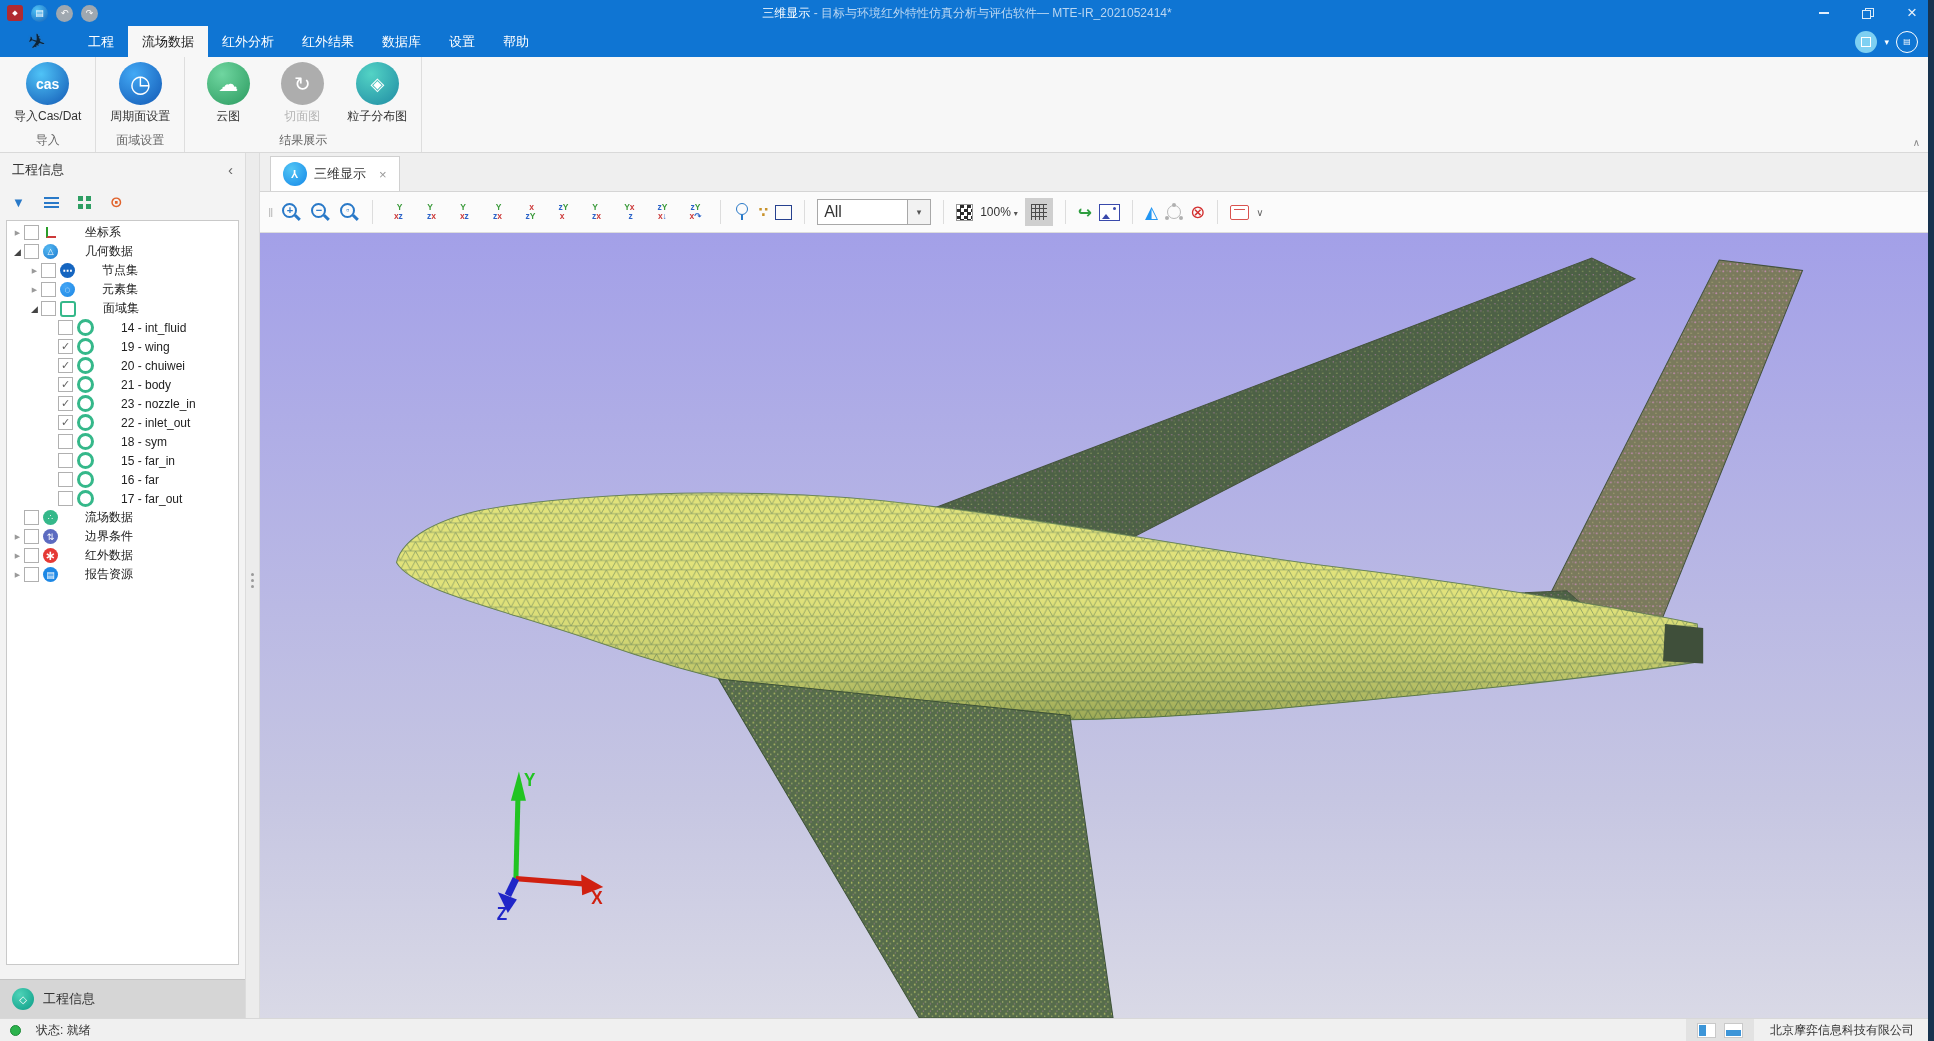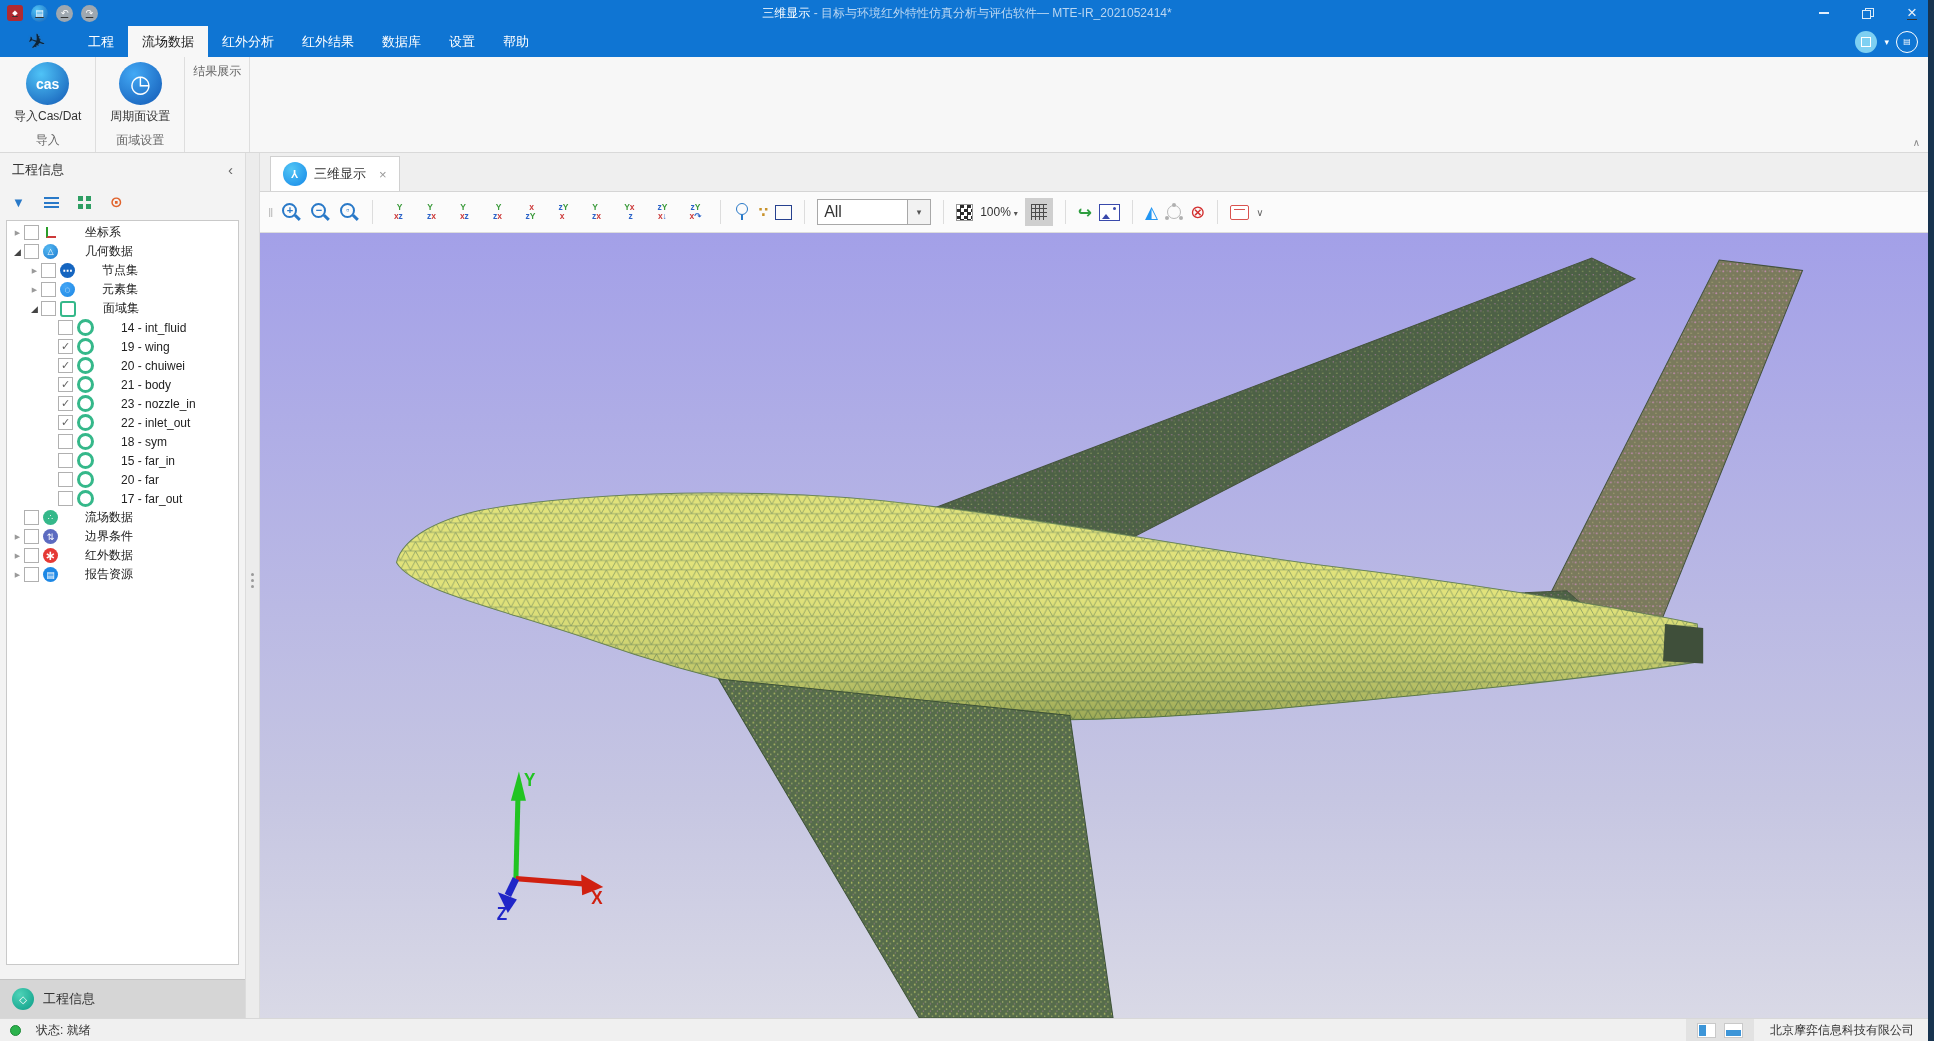--- a/index.html
+++ b/index.html
@@ -1,21 +1,21 @@
 <!DOCTYPE html>
 <html><head>
 <meta charset="utf-8">
 <style>
   html,body{margin:0;padding:0;overflow:hidden;}
   body{width:1934px;height:1041px;font-family:"Liberation Sans","DejaVu Sans",sans-serif;font-size:12px;color:#333;background:#fff;}
   .window{position:relative;width:1934px;height:1041px;display:flex;flex-direction:column;overflow:hidden;}
   .edge-strip{position:absolute;right:0;top:0;bottom:0;width:6px;background:#17334f;z-index:50;}
 
   
-  .titlebar{height:26px;background:#0f75d3;display:flex;align-items:center;position:relative;flex:none;text-decoration:underline;}
+  .titlebar{height:26px;background:#0f75d3;display:flex;align-items:center;position:relative;flex:none;}
   .qat{display:flex;align-items:center;gap:8px;padding-left:7px;}
   .qat-app{width:16px;height:16px;border-radius:3px;background:#b02a30;display:flex;align-items:center;justify-content:center;}
   .qat-app::before{content:"◆";color:#fff;font-size:7px;}
   .qat-circle{width:17px;height:17px;border-radius:50%;display:flex;align-items:center;justify-content:center;color:#fff;font-size:9px;}
   .qat-save{background:radial-gradient(circle at 35% 30%,#4fc3f7,#1360b8);}
   .qat-save::before{content:"▤";}
   .qat-gray{background:#9fa8b0;}
   .qat-undo::before{content:"↶";}
   .qat-redo::before{content:"↷";}
   .title{position:absolute;left:50%;top:0;transform:translateX(-50%);line-height:26px;white-space:nowrap;font-size:12px;}
@@ -261,20 +261,34 @@
     <div class="rgroup">
       <div class="rbtns">
         <div class="rbtn ic-clock">
             <span class="ricon"></span>
             <span class="rlabel">周期面设置</span>
           </div>
       </div>
       <div class="rglabel">面域设置</div>
     </div>
     <div class="rgroup">
+      <div class="rbtns">
+        <div class="rbtn ic-cloud">
+            <span class="ricon"></span>
+            <span class="rlabel">云图</span>
+          </div>
+          <div class="rbtn disabled ic-slice">
+            <span class="ricon"></span>
+            <span class="rlabel">切面图</span>
+          </div>
+          <div class="rbtn ic-particle">
+            <span class="ricon"></span>
+            <span class="rlabel">粒子分布图</span>
+          </div>
+      </div>
       <div class="rglabel">结果展示</div>
     </div>
     <span class="ribbon-chevron"></span>
   </div>
 
   <div class="main">
 
     <div class="lpanel">
       <div class="lp-header">
         <span class="lp-title">工程信息</span>
@@ -362,21 +376,21 @@
           <div class="trow lv2 ar-none ic-ring">
             <span class="arr"></span>
             <span class="cb"></span>
             <span class="ti"></span>
             <span class="tl">15 - far_in</span>
           </div>
           <div class="trow lv2 ar-none ic-ring">
             <span class="arr"></span>
             <span class="cb"></span>
             <span class="ti"></span>
-            <span class="tl">20 - far</span>
+            <span class="tl">16 - far</span>
           </div>
           <div class="trow lv2 ar-none ic-ring">
             <span class="arr"></span>
             <span class="cb"></span>
             <span class="ti"></span>
             <span class="tl">17 - far_out</span>
           </div>
           <div class="trow lv0 ar-none ic-flow">
             <span class="arr"></span>
             <span class="cb"></span>

